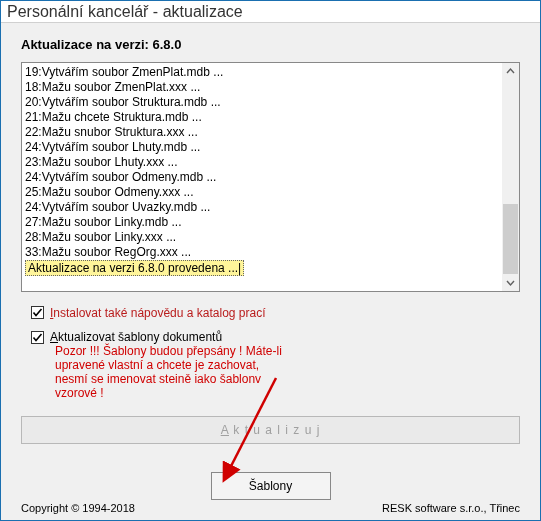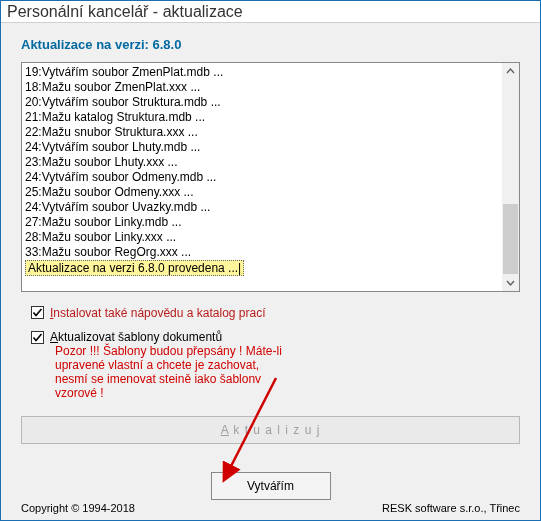--- a/index.html
+++ b/index.html
@@ -32,21 +32,21 @@
     flex: 1;
     padding: 14px 20px 8px 20px;
     display: flex;
     flex-direction: column;
     position: relative;
   }
   .heading {
     font-weight: bold;
     font-size: 13px;
     margin-bottom: 10px;
-    color: #0369a1;
+    color: #000000;
   }
   .logbox {
     border: 1px solid #888;
     background: #fff;
     height: 230px;
     position: relative;
     box-shadow: inset 1px 1px 0 #fff;
   }
   .loglines {
     position: absolute;
@@ -175,21 +175,21 @@
 
   <div class="client">
 
     <div class="heading">Aktualizace na verzi: 6.8.0</div>
 
     <div class="logbox">
       <div class="loglines">
         <div class="logline">19:Vytvářím soubor ZmenPlat.mdb ...</div>
         <div class="logline">18:Mažu soubor ZmenPlat.xxx ...</div>
         <div class="logline">20:Vytvářím soubor Struktura.mdb ...</div>
-        <div class="logline">21:Mažu katalog Struktura.mdb ...</div>
+        <div class="logline">21:Mažu chcete Struktura.mdb ...</div>
         <div class="logline">22:Mažu snubor Struktura.xxx ...</div>
         <div class="logline">24:Vytvářím soubor Lhuty.mdb ...</div>
         <div class="logline">23:Mažu soubor Lhuty.xxx ...</div>
         <div class="logline">24:Vytvářím soubor Odmeny.mdb ...</div>
         <div class="logline">25:Mažu soubor Odmeny.xxx ...</div>
         <div class="logline">24:Vytvářím soubor Uvazky.mdb ...</div>
         <div class="logline">27:Mažu soubor Linky.mdb ...</div>
         <div class="logline">28:Mažu soubor Linky.xxx ...</div>
         <div class="logline">33:Mažu soubor RegOrg.xxx ...</div>
         <span class="logline done">Aktualizace na verzi 6.8.0 provedena ...|</span>
@@ -229,21 +229,21 @@
       </div>
       <div class="warning">Pozor !!! Šablony budou přepsány ! Máte-li upravené vlastní a chcete je zachovat, nesmí se imenovat steině iako šablonv vzorové !</div>
     </div>
 
     <div class="btn-aktualizuj">
       <span><span class="ul">A</span> <span>k t u a l i z u j</span></span>
     </div>
 
     <div class="btn-pokracuj-wrap">
       <div class="btn-pokracuj">
-        <span>Vytvářím</span>
+        <span>Šablony</span>
       </div>
     </div>
 
     <svg class="arrow" style="left:170px; top:350px;" width="120" height="120" viewBox="0 0 120 120">
       <defs>
         <marker id="ah" markerWidth="8" markerHeight="8" refX="5" refY="4" orient="auto">
           <path d="M0,0 L8,4 L0,8 Z" fill="#d00000"></path>
         </marker>
       </defs>
       <line x1="105" y1="5" x2="55" y2="103" stroke="#d00000" stroke-width="2.5" marker-end="url(#ah)"></line>

